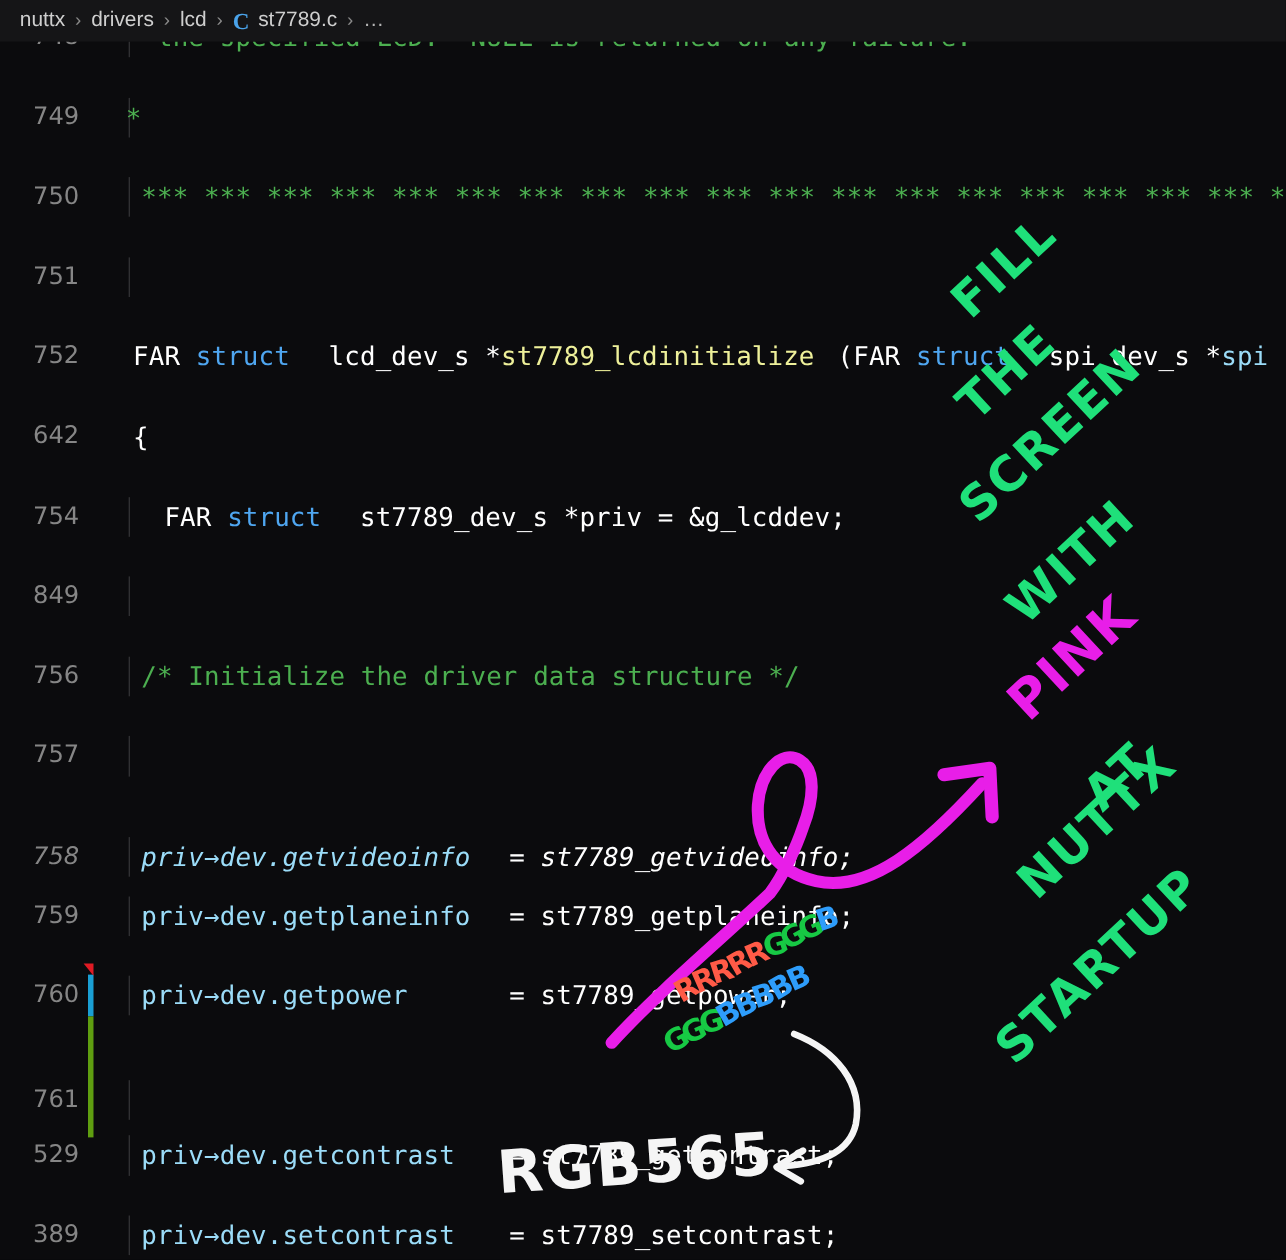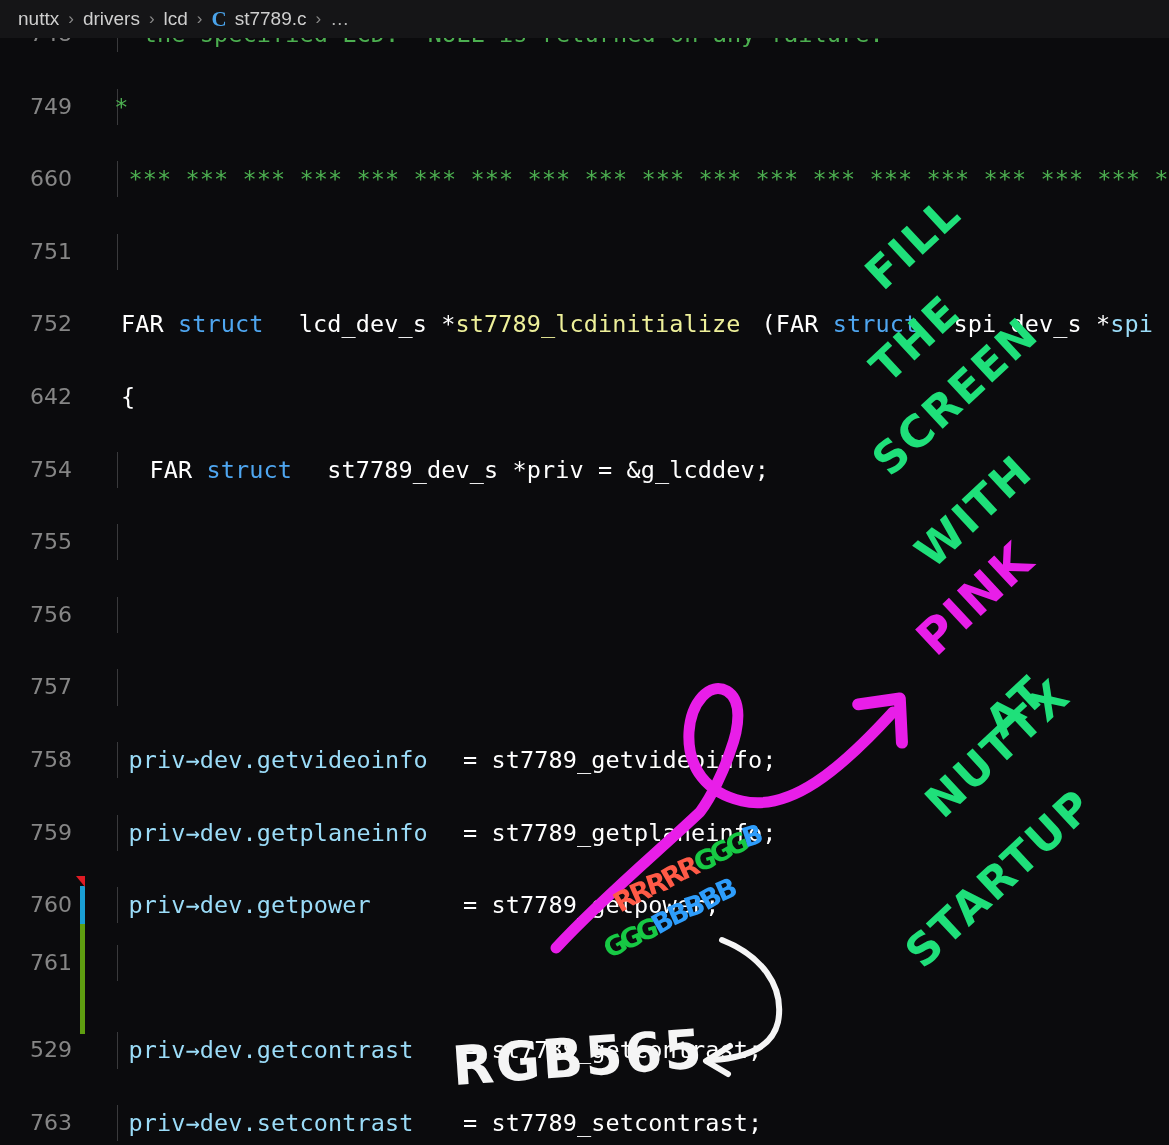--- a/index.html
+++ b/index.html
@@ -144,34 +144,34 @@
     <span class="c-icon">C</span>
     <span class="crumb">st7789.c</span>
     <span class="sep">›</span>
     <span class="ellipsis">…</span>
   </div>
 
   <div id="editor">
     <div id="code-layer" style="top: -22px;">
         <div class="line" style="top: 0px;"><span class="ln">748</span><span class="guide" style="top: 0px; height: 36.3px;"></span><span class="src"><span class="c-cmt"> * the specified LCD.  NULL is returned on any failure.</span></span></div>
         <div class="line" style="top: 36.3px;"><span class="ln">749</span><span class="guide" style="top: 0px; height: 36.3px;"></span><span class="src"><span class="c-cmt"> *</span></span></div>
-        <div class="line" style="top: 72.6px;"><span class="ln">660</span><span class="guide" style="top: 0px; height: 36.3px;"></span><span class="src"><span class="c-cmt">  *** *** *** *** *** *** *** *** *** *** *** *** *** *** *** *** *** *** *** *** *** ***</span></span></div>
+        <div class="line" style="top: 72.6px;"><span class="ln">750</span><span class="guide" style="top: 0px; height: 36.3px;"></span><span class="src"><span class="c-cmt">  *** *** *** *** *** *** *** *** *** *** *** *** *** *** *** *** *** *** *** *** *** ***</span></span></div>
         <div class="line" style="top: 108.9px;"><span class="ln">751</span><span class="guide" style="top: 0px; height: 36.3px;"></span><span class="src"></span></div>
         <div class="line" style="top: 145.2px;"><span class="ln">752</span><span class="src"><span class="c-txt">FAR </span><span class="c-kw">struct</span><span class="c-txt"> lcd_dev_s *</span><span class="c-fn">st7789_lcdinitialize</span><span class="c-txt">(FAR </span><span class="c-kw">struct</span><span class="c-txt"> spi_dev_s *</span><span class="c-var">spi</span><span class="c-txt">)</span></span></div>
         <div class="line" style="top: 181.5px;"><span class="ln">642</span><span class="src"><span class="c-txt">{</span></span></div>
         <div class="line" style="top: 217.8px;"><span class="ln">754</span><span class="guide" style="top: 0px; height: 36.3px;"></span><span class="src"><span class="c-txt">  FAR </span><span class="c-kw">struct</span><span class="c-txt"> st7789_dev_s *priv = &amp;g_lcddev;</span></span></div>
-        <div class="line" style="top: 254.1px;"><span class="ln">755</span><span class="guide" style="top: 0px; height: 36.3px;"></span><span class="src"></span></div>
-        <div class="line" style="top: 290.4px;"><span class="ln">756</span><span class="guide" style="top: 0px; height: 36.3px;"></span></div>
+        <div class="line" style="top: 254.1px;"><span class="ln">849</span><span class="guide" style="top: 0px; height: 36.3px;"></span><span class="src"></span></div>
+        <div class="line" style="top: 290.4px;"><span class="ln">756</span><span class="guide" style="top: 0px; height: 36.3px;"></span><span class="src"><span class="c-cmt">  /* Initialize the driver data structure */</span></span></div>
         <div class="line" style="top: 326.7px;"><span class="ln">757</span><span class="guide" style="top: 0px; height: 36.3px;"></span><span class="src"></span></div>
-        <div class="line" style="top: 363px;"><span class="ln">758</span><span class="guide" style="top: 0px; height: 36.3px;"></span><span class="src"><span class="c-var">  priv→dev.getvideoinfo</span><span class="c-txt"> = st7789_getvideoinfo;</span></span></div>
+        <div class="line" style="top: 382px; font-style: italic;"><span class="ln">758</span><span class="guide" style="top: 0px; height: 36.3px;"></span><span class="src"><span class="c-var">  priv→dev.getvideoinfo</span><span class="c-txt"> = st7789_getvideoinfo;</span></span></div>
         <div class="line" style="top: 399.3px;"><span class="ln">759</span><span class="guide" style="top: 0px; height: 36.3px;"></span><span class="src"><span class="c-var">  priv→dev.getplaneinfo</span><span class="c-txt"> = st7789_getplaneinfo;</span></span></div>
         <div class="line" style="top: 435.6px;"><span class="ln">760</span><span class="guide" style="top: 0px; height: 36.3px;"></span><span class="src"><span class="c-var">  priv→dev.getpower</span><span class="c-txt">     = st7789_getpower;</span></span></div>
-        <div class="line" style="top: 457px;"><span class="ln">761</span><span class="guide" style="top: 0px; height: 36.3px;"></span></div>
+        <div class="line" style="top: 494px;"><span class="ln">761</span><span class="guide" style="top: 0px; height: 36.3px;"></span></div>
         <div class="line" style="top: 508.2px;"><span class="ln">529</span><span class="guide" style="top: 0px; height: 36.3px;"></span><span class="src"><span class="c-var">  priv→dev.getcontrast</span><span class="c-txt">  = st7789_getcontrast;</span></span></div>
-        <div class="line" style="top: 544.5px;"><span class="ln">763</span><span class="guide" style="top: 0px; height: 36.3px;"></span><span class="src"><span class="c-var">  priv→dev.setcontrast</span><span class="c-txt">  = st7789_setcontrast;</span></span></div>
+        <div class="line" style="top: 544.5px;"><span class="ln">389</span><span class="guide" style="top: 0px; height: 36.3px;"></span><span class="src"><span class="c-var">  priv→dev.setcontrast</span><span class="c-txt">  = st7789_setcontrast;</span></span></div>
       </div>
     <div id="gutter-marks">
         <div class="diffmark" style="left: 80px; top: 848px; height: 38px; background: rgb(26, 159, 212);"></div>
         <div class="diffmark" style="left: 80px; top: 886px; height: 110px; background: rgb(95, 158, 16);"></div>
         <div class="diff-tri" style="left: 76px; top: 838px; border-top-color: rgb(224, 27, 36);"></div>
       </div>
   </div>
 
   <div id="annotations">
 

